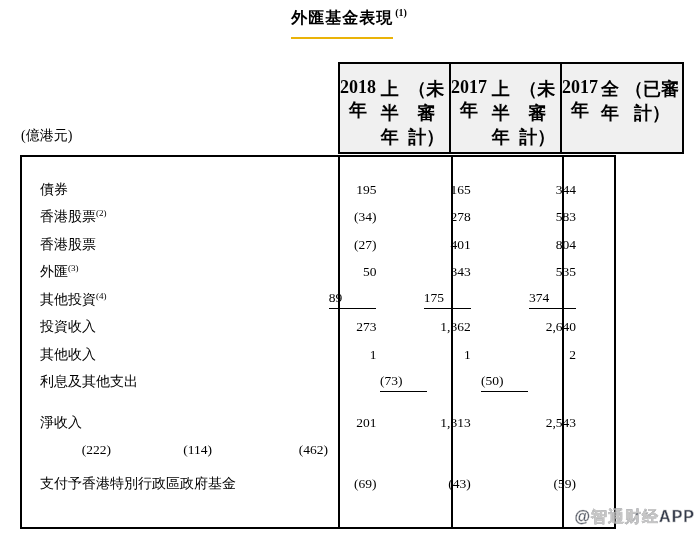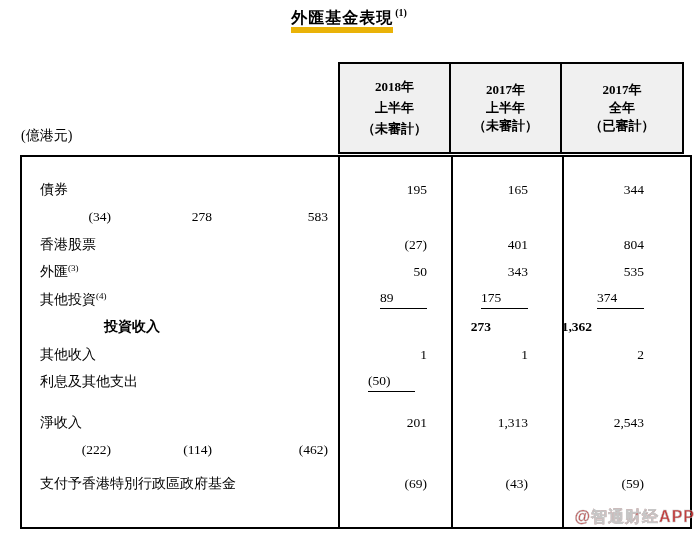--- a/index.html
+++ b/index.html
@@ -4,56 +4,56 @@
 <style>
   html,body { margin:0; padding:0; background:#ffffff; }
   .page {
     position:relative; width:698px; height:541px; background:#fff;
     font-family:"Liberation Serif","DejaVu Serif",serif; color:#000;
     overflow:hidden;
   }
   
   .title-wrap { position:absolute; top:7px; left:0; width:100%; text-align:center;
     font-size:16px; font-weight:bold; }
-  .title-text { border-bottom:6px solid #eab308; padding-bottom:1px; letter-spacing:1px; }
+  .title-text { border-bottom:2px solid #eab308; padding-bottom:11px; letter-spacing:1px; }
   .title-sup { font-size:10px; vertical-align:7px; margin-left:2px; font-weight:bold; }
   
   .unit-label { position:absolute; left:21px; top:127px; font-size:14px; }
   
   .header-box { position:absolute; left:338px; top:62px; display:flex; }
   .header-cell { box-sizing:border-box; border:2px solid #000; height:92px;
-    display:flex; flex-direction:column; justify-content:space-around;
-    text-align:center; font-weight:bold; font-size:13px; padding:13px 0; }
+    display:flex; flex-direction:row; justify-content:space-around;
+    text-align:center; font-weight:bold; font-size:18px; padding:13px 0; }
   .header-cell + .header-cell { margin-left:-2px;justify-content:center; }
   .hc1 { width:113px; } .hc2 { width:113px; } .hc3 { width:124px; }
   
-  .body-box { position:absolute; left:20px; top:155px; width:672px; height:374px;
+  .body-box { position:absolute; left:20px; top:155px; width:596px; height:374px;
     border:2px solid #000; box-sizing:border-box; }
   .vline { position:absolute; top:0; bottom:0; width:2px; background:#000; }
   .vl1 { left:316px; } .vl2 { left:429px; } .vl3 { left:540px; }
   .rows { position:absolute; left:0; top:0; right:0; bottom:0; padding-top:19px; }
   .row { display:flex; align-items:center; height:27.5px; font-size:14px; }
-  .row.bold { font-weight:bold;justify-content:center; }
+  .row.bold { font-weight:normal; }
   .row.gap { margin-top:13px; }
   .row.multi { height:auto; margin-top:10px; align-items:flex-end; }
   .row.multi .label { line-height:20px; }
   .row.multi .val { line-height:20px; }
   .label { width:316px; padding-left:18px; box-sizing:border-box; }
   .label2 { padding-left:22px; }
   .val { text-align:right; box-sizing:border-box; font-size:13.5px; }
   .v1 { width:113px; padding-right:24px; }
   .v2 { width:111px; padding-right:34px;padding-left:24px; }
   .v3 { width:120px; padding-right:38px; }
   .u { display:inline-block; border-bottom:1.5px solid #000; padding:0 1px 2px 0;
     min-width:46px; text-align:left; }
   .sup { font-size:9px; vertical-align:5px; letter-spacing:0; }
   
   .watermark { position:absolute; right:3px; top:507px;
     font-family:"Liberation Sans","DejaVu Sans",sans-serif;
-    font-size:16px; font-weight:bold; color:#b91c1c; letter-spacing:1px;
+    font-size:16px; font-weight:bold; color:#0f172a; letter-spacing:1px;
     -webkit-text-stroke:0.5px #bdbdbd; opacity:0.85; }
 </style>
 </head>
 <body>
 
 <div class="page">
 
   <div class="title-wrap">
     <span class="title-text">外匯基金表現</span><span class="title-sup">(1)</span>
   </div>
@@ -83,20 +83,21 @@
     <div class="vline vl2"></div>
     <div class="vline vl3"></div>
     <div class="rows">
         <div class="row">
           <div class="label"><span>債券</span></div>
           <div class="val v1">195</div>
           <div class="val v2">165</div>
           <div class="val v3">344</div>
         </div>
         <div class="row">
+          <div class="label"><span>香港股票</span><sup class="sup">(2)</sup></div>
           <div class="val v1">(34)</div>
           <div class="val v2">278</div>
           <div class="val v3">583</div>
         </div>
         <div class="row">
           <div class="label"><span>香港股票</span></div>
           <div class="val v1">(27)</div>
           <div class="val v2">401</div>
           <div class="val v3">804</div>
         </div>
@@ -109,29 +110,31 @@
         <div class="row">
           <div class="label"><span>其他投資</span><sup class="sup">(4)</sup></div>
           <div class="val v1"><span class="u">89</span></div>
           <div class="val v2"><span class="u">175</span></div>
           <div class="val v3"><span class="u">374</span></div>
         </div>
         <div class="row bold">
           <div class="label"><span>投資收入</span></div>
           <div class="val v1">273</div>
           <div class="val v2">1,362</div>
+          <div class="val v3">2,640</div>
         </div>
         <div class="row">
           <div class="label"><span>其他收入</span></div>
           <div class="val v1">1</div>
           <div class="val v2">1</div>
           <div class="val v3">2</div>
         </div>
         <div class="row">
           <div class="label"><span>利息及其他支出</span></div>
+          <div class="val v1"><span class="u">(73)</span></div>
           <div class="val v2"><span class="u">(50)</span></div>
         </div>
         <div class="row gap">
           <div class="label"><span>淨收入</span></div>
           <div class="val v1">201</div>
           <div class="val v2">1,313</div>
           <div class="val v3">2,543</div>
         </div>
         <div class="row">
           <div class="val v1">(222)</div>

